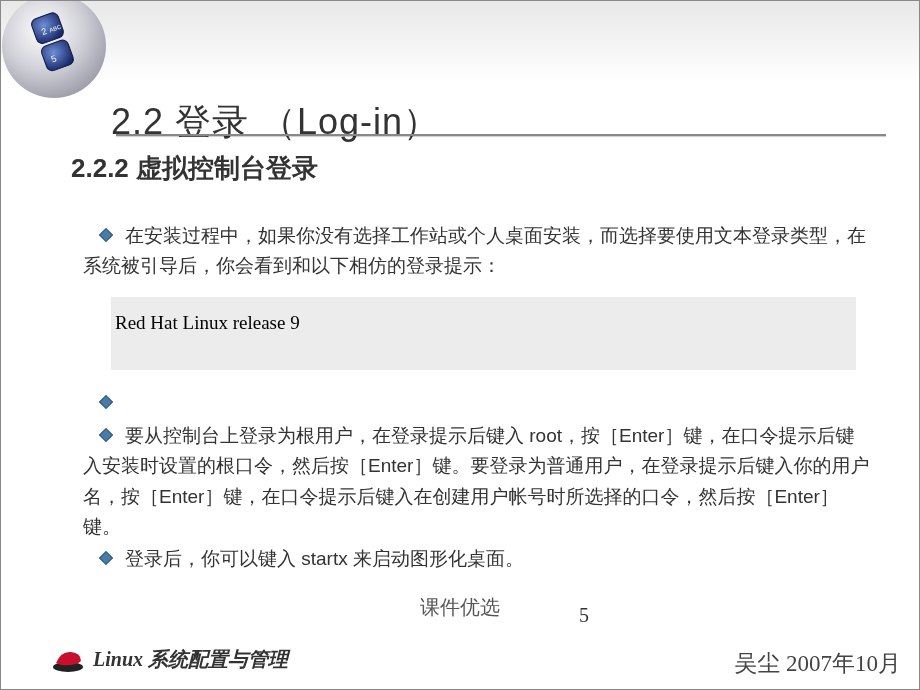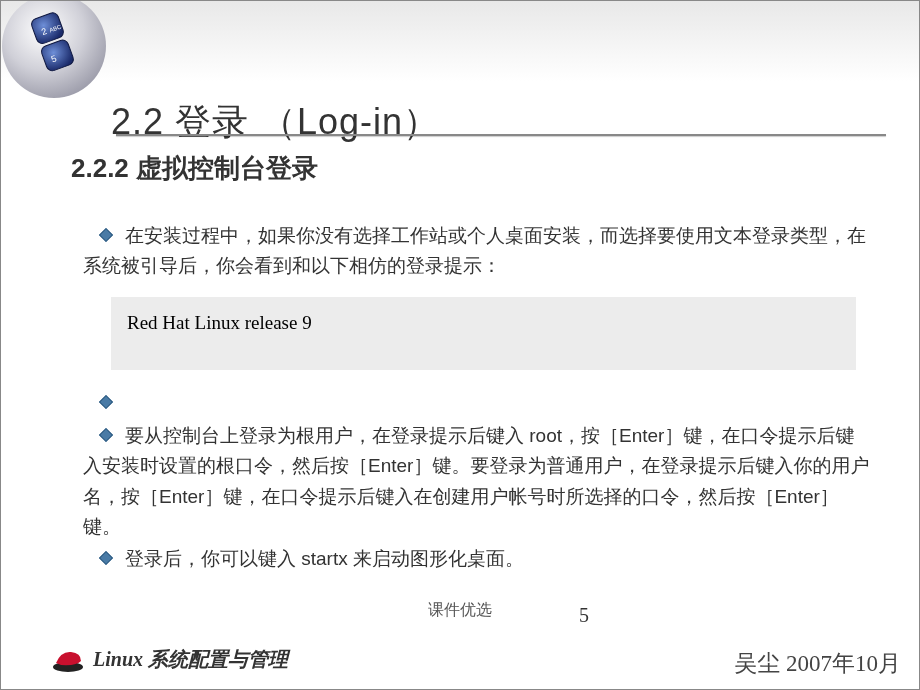--- a/index.html
+++ b/index.html
@@ -74,34 +74,34 @@
       border: 1px solid #2d5a80;
       margin-right: 14px;
       margin-left: 18px;
       position: relative;
       top: -2px;
     }
     .code-box {
       margin: 15px 0 18px 28px;
       width: 745px;
       background: #ececec;
-      padding: 12px 16px 16px;
+      padding: 12px 4px 16px;
       font-family: "Times New Roman", serif;
       font-size: 19px;
       line-height: 1.45;
       color: #000;
     }
     .code-box .blank { height: 18px; }
     .footer-center {
       position: absolute;
       bottom: 68px;
       left: 0;
       width: 100%;
       text-align: center;
-      font-size: 16px;
+      font-size: 20px;
       color: #555;
     }
     .page-num {
       position: absolute;
       bottom: 62px;
       right: 330px;
       font-size: 20px;
       font-family: "Times New Roman", serif;
       color: #333;
     }

